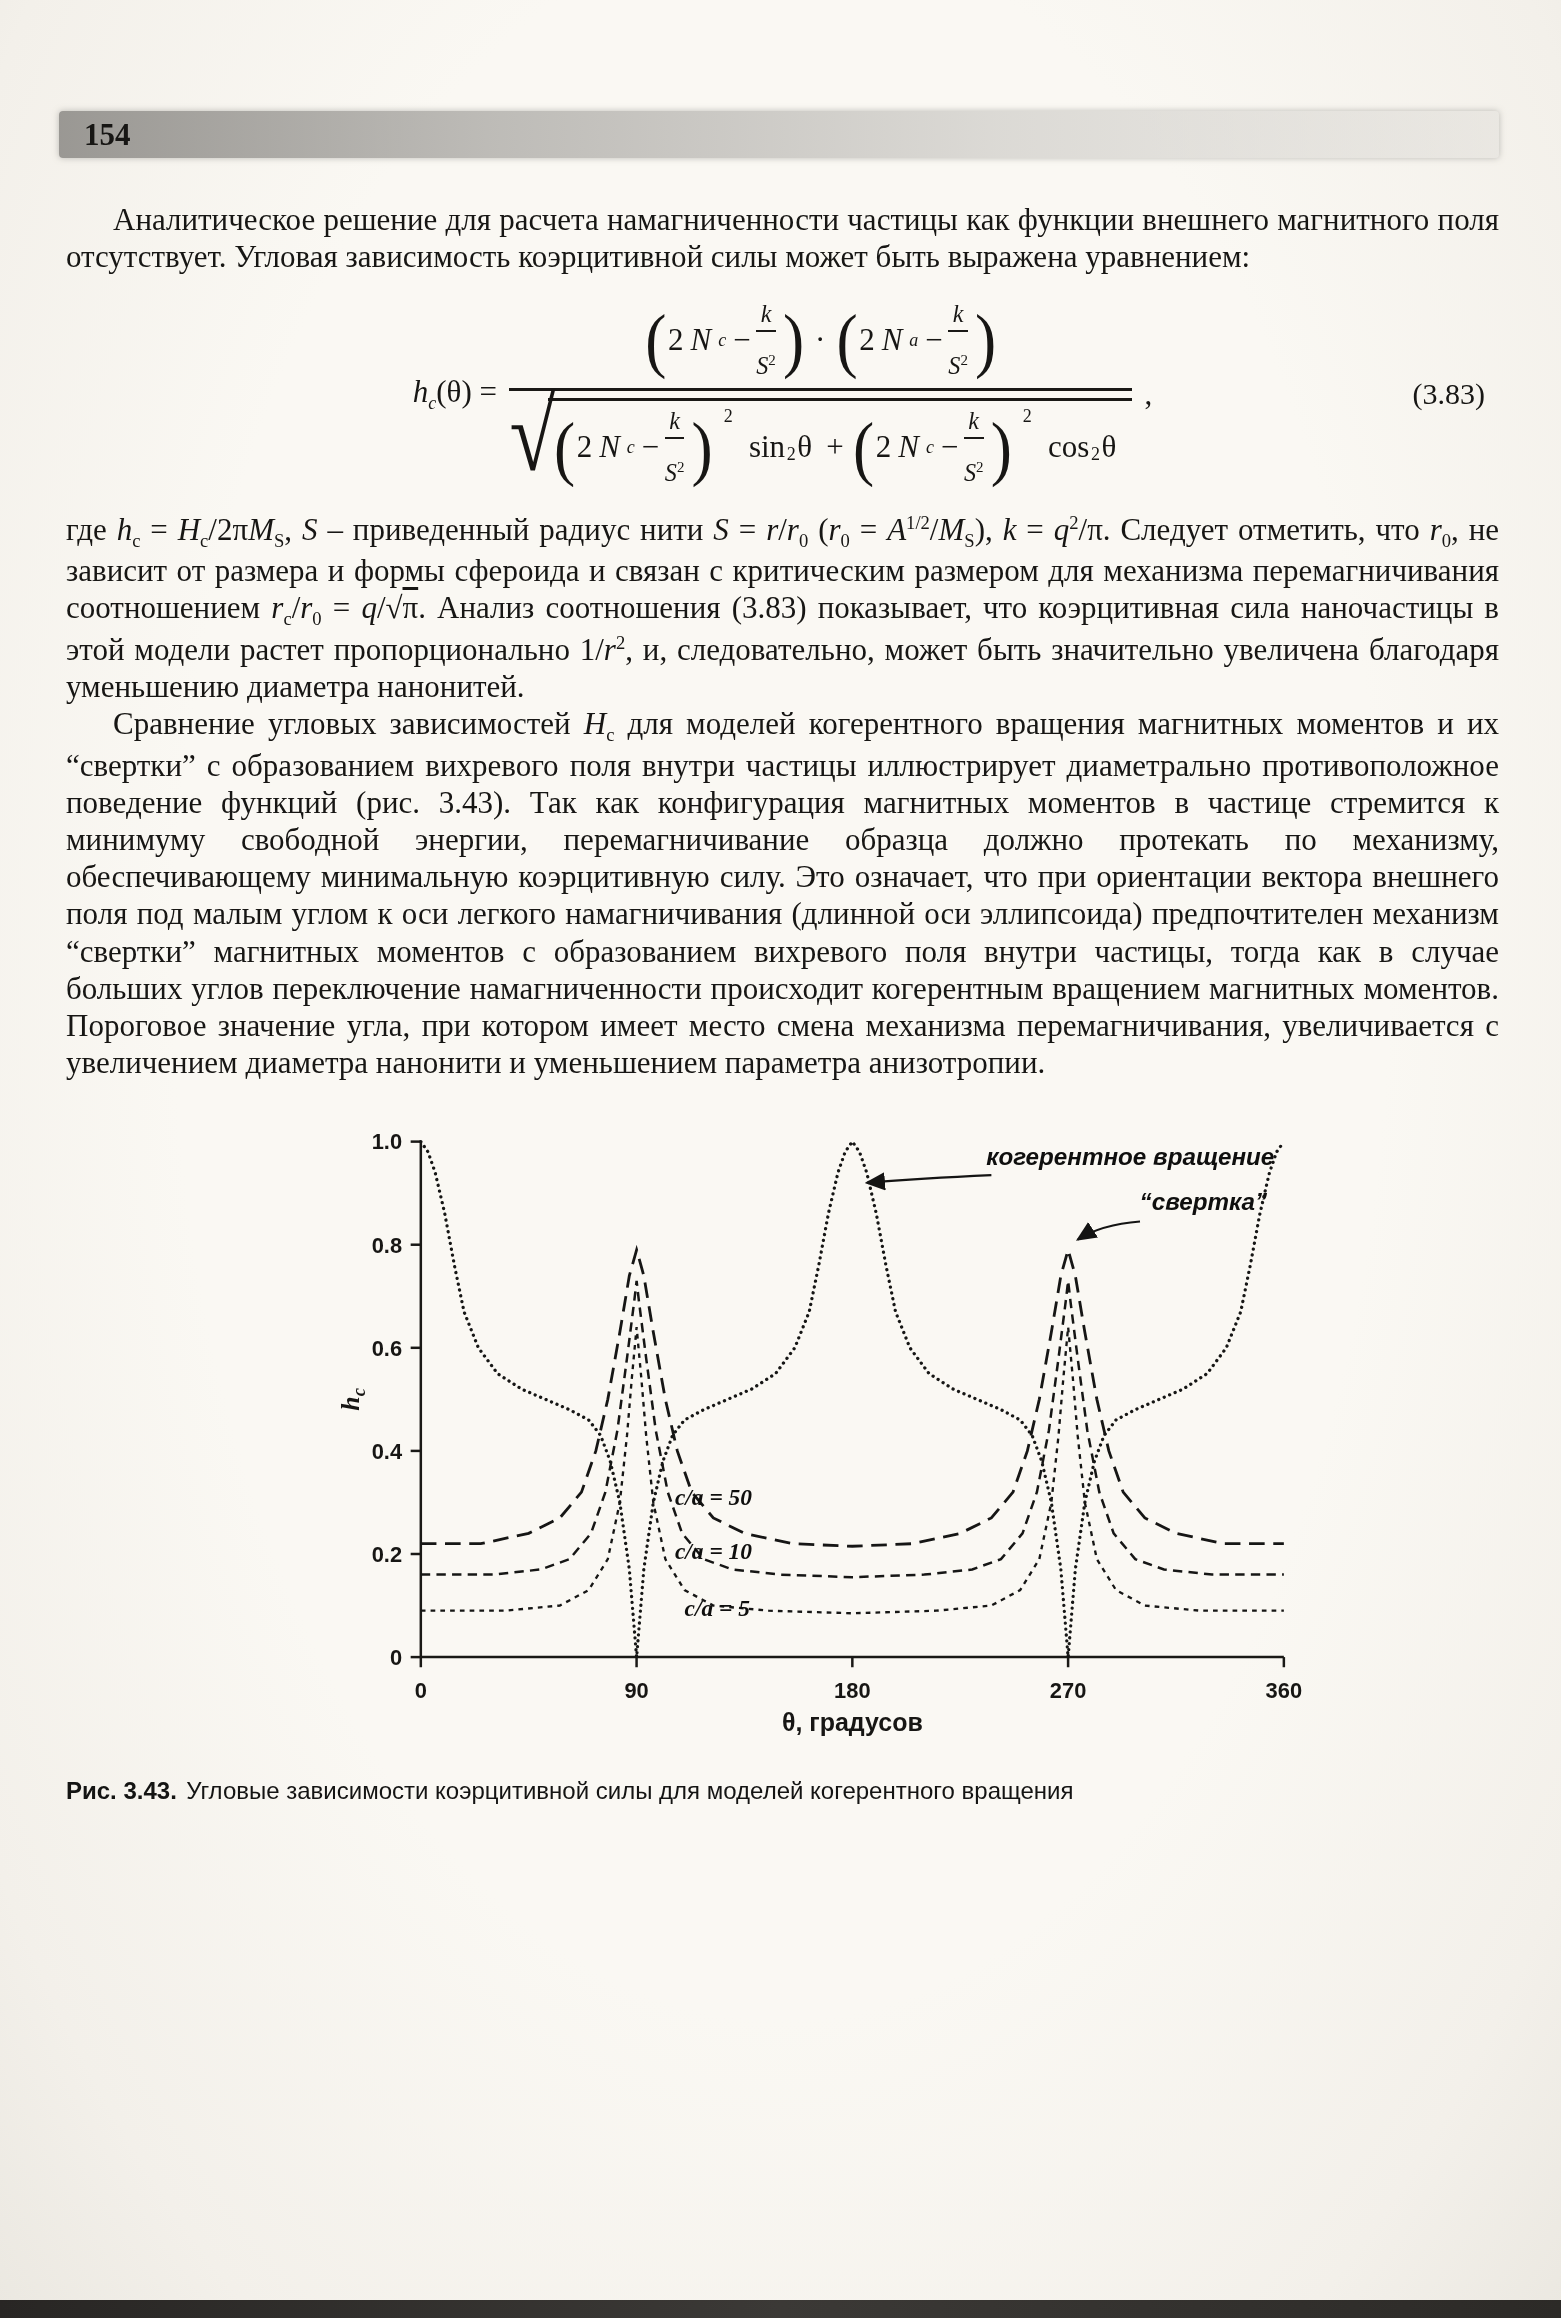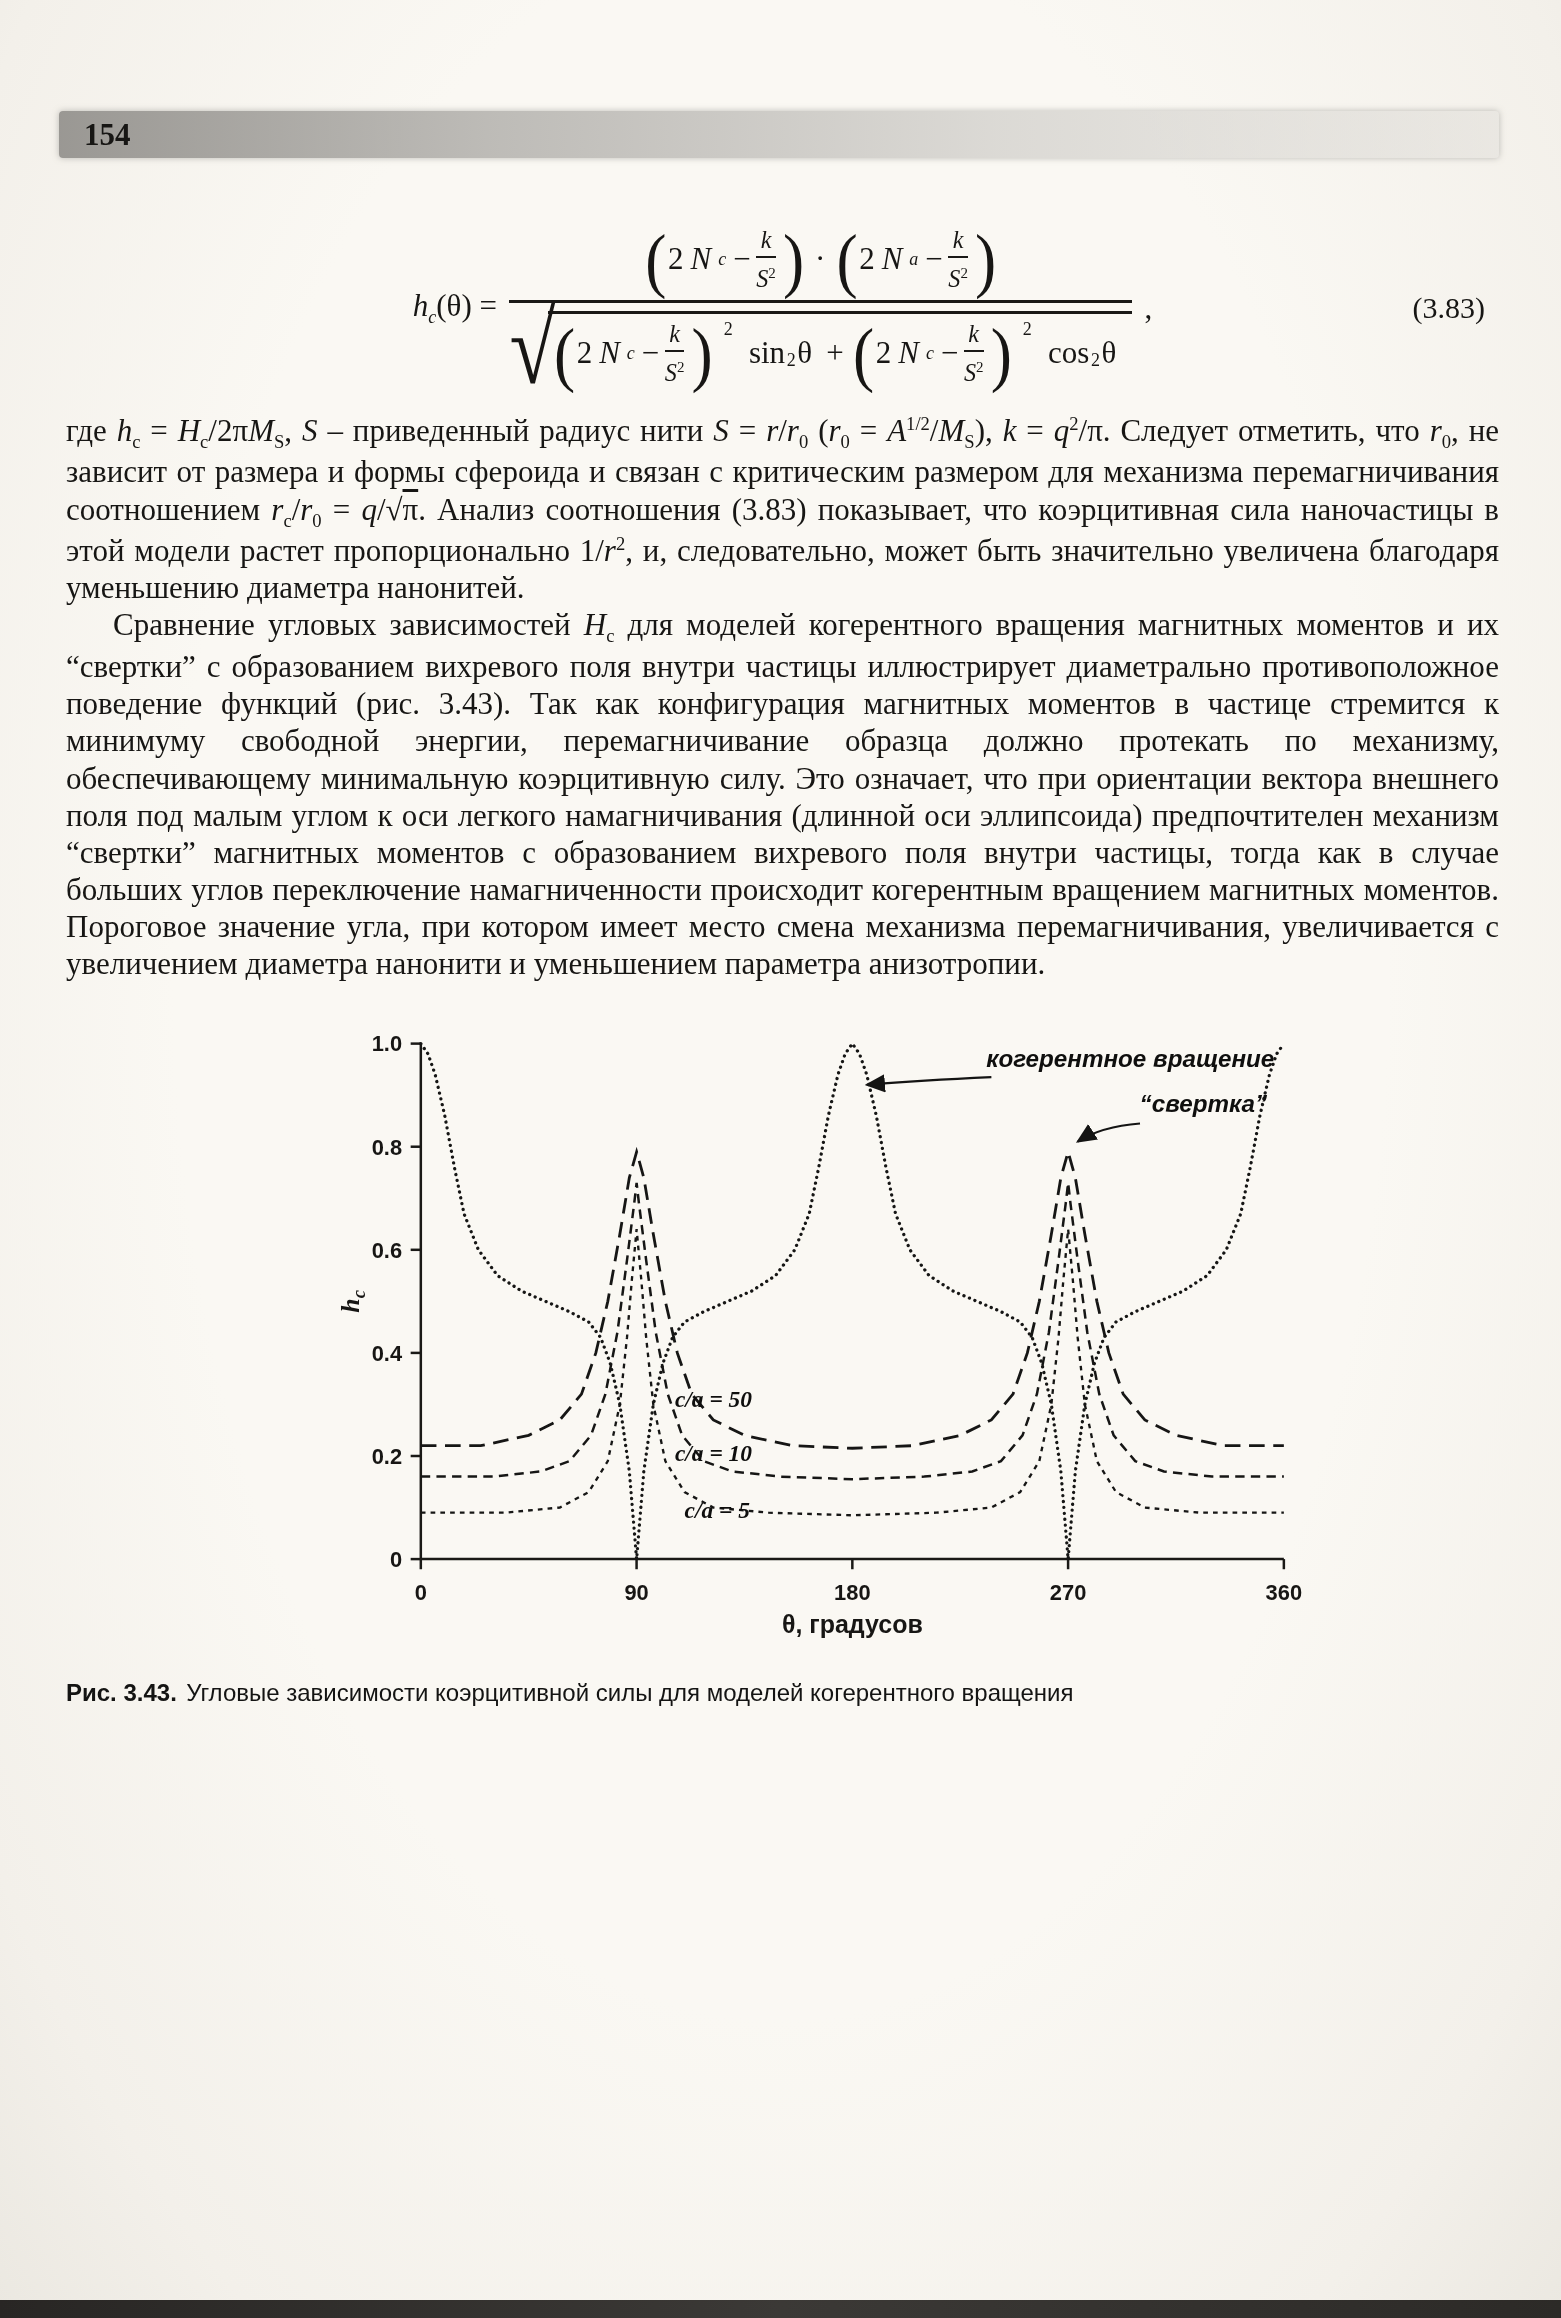--- a/index.html
+++ b/index.html
@@ -32,21 +32,21 @@
   .eq-num { position:absolute; right:14px; top:50%; transform:translateY(-50%); font-size:30px; }
   .eq-comma { font-size:31px; align-self:center; }
   .bigfrac { display:inline-flex; flex-direction:column; align-items:center; }
   .bf-num { display:flex; align-items:center; gap:9.4px; padding:0 23.4px 9.4px; }
   .bf-den { display:flex; align-items:center; border-top:3.1px solid #1a1916; padding-top:7.8px; }
   .grp { display:inline-flex; align-items:center; }
   .par { font-size:2.05em; font-weight:400; line-height:.9; transform:scaleY(1.12); display:inline-block; padding:0 1.6px; }
   .gtx { display:inline-flex; align-items:center; gap:7px; }
   .sfrac { display:inline-flex; flex-direction:column; align-items:center; font-size:.78em; margin:0 5.5px; line-height:1; }
   .sf-n { padding-bottom:3.9px; }
-  .sf-d { border-top:2px solid #1a1916; padding-top:8px; }
+  .sf-d { border-top:2px solid #1a1916; padding-top:21px; }
   .sf-d sup { font-size:.62em; }
   .gsq { font-size:.58em; align-self:flex-start; margin:-3.1px 2.3px 0 1.6px; }
   .fn { display:inline-flex; align-items:flex-end; margin:0 6.2px; }
   .fn sup { font-size:.58em; margin:-3.1px 1.6px 0 1.6px; }
   .fn .th { align-self:center; }
   .sqrt { display:inline-flex; align-items:flex-start; }
   .rad { font-size:2.7em; line-height:1; transform:scaleY(1.22) translateY(1.6px); margin:-6.2px -7.8px 0 0; }
   .sqrt-body { display:inline-flex; align-items:center; border-top:3.1px solid #1a1916; padding:7.8px 9.4px 1.6px 4.7px; gap:7.8px; }
 
   
@@ -69,20 +69,21 @@
 <body>
 
 <div class="page">
 
   <header class="chapter-bar">
     <span class="pagenum">154</span>
   </header>
 
   <main class="text-block">
 
+    <p class="para indent">Аналитическое решение для расчета намагниченности частицы как функции внешнего магнитного поля отсутствует. Угловая зависимость коэрцитивной силы может быть выражена уравнением:</p>
 
     <div class="eq-row">
       <div class="eq">
         <span class="lhs"><i>h</i><sub><i>c</i></sub><span>(θ) =</span></span>
 
         <span class="bigfrac">
           <span class="bf-num">
             <span class="grp">
               <span class="par">(</span>
               <span class="gtx">

